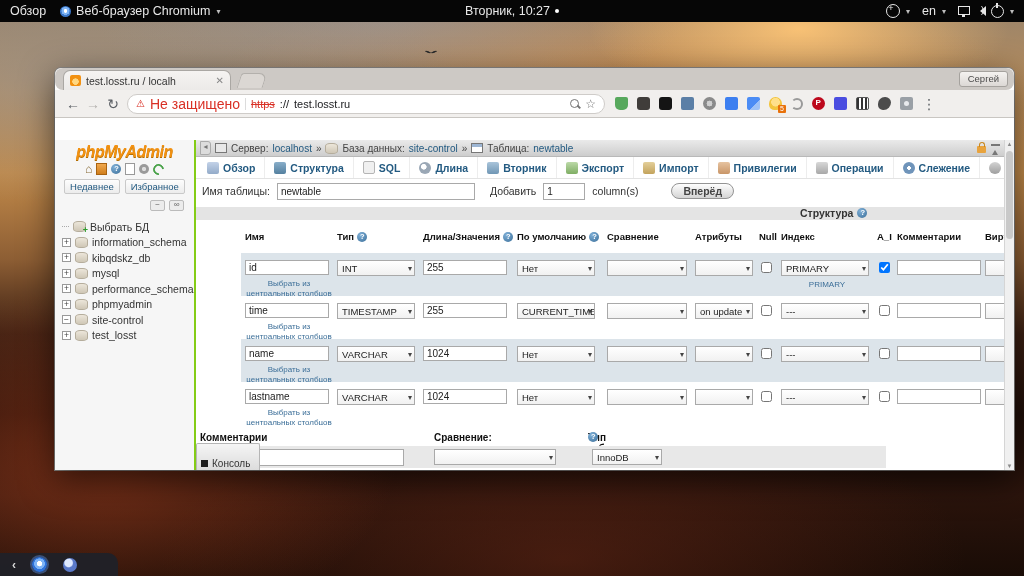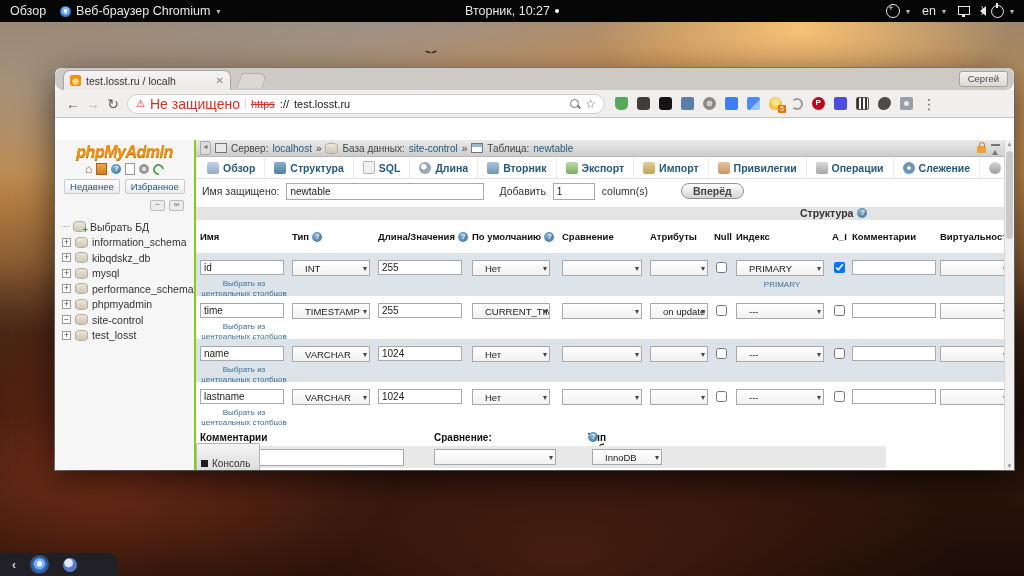--- a/index.html
+++ b/index.html
@@ -138,27 +138,27 @@
   .t6{background:linear-gradient(#e3cf9a,#c3a35c);}
   .t7{background:linear-gradient(#e6c3a0,#c99668);}
   .t8{background:linear-gradient(#d8d8d8,#a8a8a8);}
   .t9{background:radial-gradient(circle,#fff 0 20%,#6f94ba 25% 100%);border-radius:50%;}
   .t10{background:linear-gradient(#d3d3d3,#9e9e9e);border-radius:50%;}
   .formrow{height:24px;display:flex;align-items:center;gap:7px;padding:0 6px;font-size:10.5px;}
   .txt{height:15px;border:1px solid #a9a9a9;background:#fff;font-size:10px;font-family:"Liberation Sans",sans-serif;padding:0 3px;box-sizing:content-box;color:#222;}
   .go-btn{margin-left:26px;padding:1px 11px;border:1px solid #949494;border-radius:9px;background:linear-gradient(#fefefe,#d4d4d4);font-weight:bold;font-size:10.5px;color:#444;}
   .structband{margin-top:4px;height:13px;background:#e4e4e4;position:relative;font-weight:bold;font-size:10.5px;color:#333;}
   .structband .lbl{position:absolute;left:604px;top:0;display:flex;gap:4px;align-items:center;}
-  .grid{display:grid;grid-template-columns:92px 86px 94px 90px 88px 64px 22px 96px 20px 88px 1fr;}
+  .grid{display:grid;grid-template-columns:92px 86px 94px 90px 88px 64px 22px 96px 20px 88px 1fr;margin-left:45px;}
   .thead{height:33px;align-items:center;font-weight:bold;font-size:9.5px;color:#111;}
   .thead .hc{padding-left:4px;white-space:nowrap;display:flex;align-items:center;gap:3px;overflow:hidden;}
   .trow{height:43px;align-items:start;padding-top:7px;box-sizing:border-box;overflow:hidden;}
   .trow.alt{background:#dce4ea;}
   .c{padding-left:4px;}
-  .sel{position:relative;height:16px;border:1px solid #a9a9a9;background:linear-gradient(#fff,#f1f1f1);font-size:9.5px;color:#222;line-height:15px;padding:0 12px 0 12px;box-sizing:border-box;white-space:nowrap;overflow:hidden;}
+  .sel{position:relative;height:16px;border:1px solid #a9a9a9;background:linear-gradient(#fff,#f1f1f1);font-size:9.5px;color:#222;line-height:15px;padding:0 12px 0 4px;box-sizing:border-box;white-space:nowrap;overflow:hidden;}
   .sel::after{content:"▾";position:absolute;right:2px;top:0;font-size:8px;color:#444;line-height:15px;}
   .clink{display:block;font-size:8px;color:#3b6e98;text-align:center;margin-top:4px;line-height:1.25;text-decoration:none;}
   .cb{width:11px;height:11px;margin:2px 0 0 2px;}
   .w84{width:84px;box-sizing:border-box;}
   .w78{width:78px;}
   .w80{width:80px;}
   .w58{width:58px;}
   .w88{width:88px;}
   .w70{width:70px;}
   .footlbls{position:relative;height:13px;margin-top:7px;font-weight:bold;font-size:10px;color:#111;}
@@ -398,21 +398,21 @@
           <span class="ptab">
               <span class="ti t9"></span>
               <span>Слежение</span>
             </span>
           <span class="ptab">
               <span class="ti t10"></span>
             </span>
         </div>
 
         <div class="formrow">
-          <span>Имя защищено:</span>
+          <span>Имя таблицы:</span>
           <input class="txt" style="width: 190px;" value="newtable">
           <span style="margin-left:8px">Добавить</span>
           <input class="txt" style="width: 34px;" value="1">
           <span>column(s)</span>
           <button class="go-btn">Вперёд</button>
         </div>
 
         <div class="structband">
           <span class="lbl">
               <span>Структура</span>

